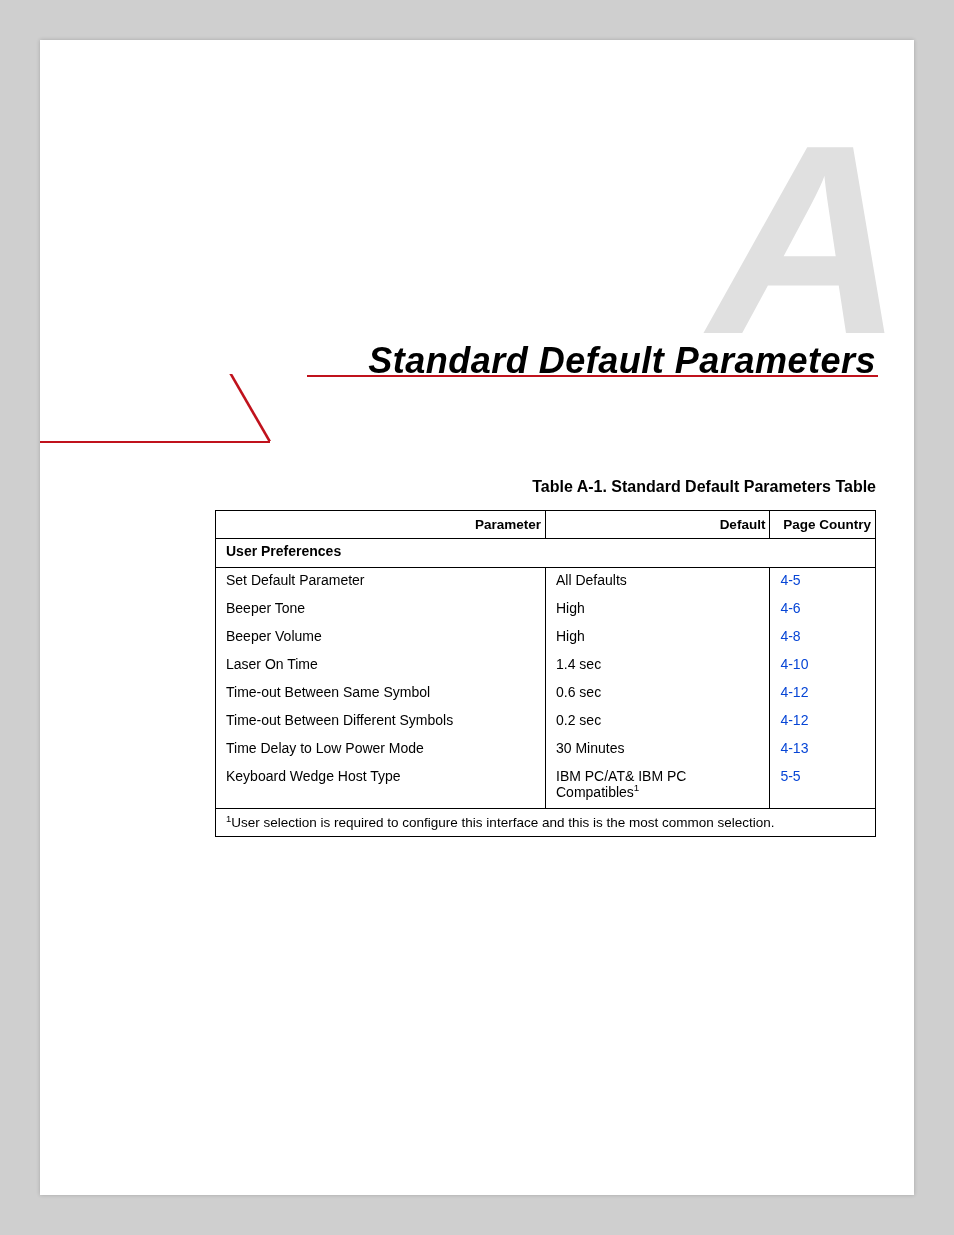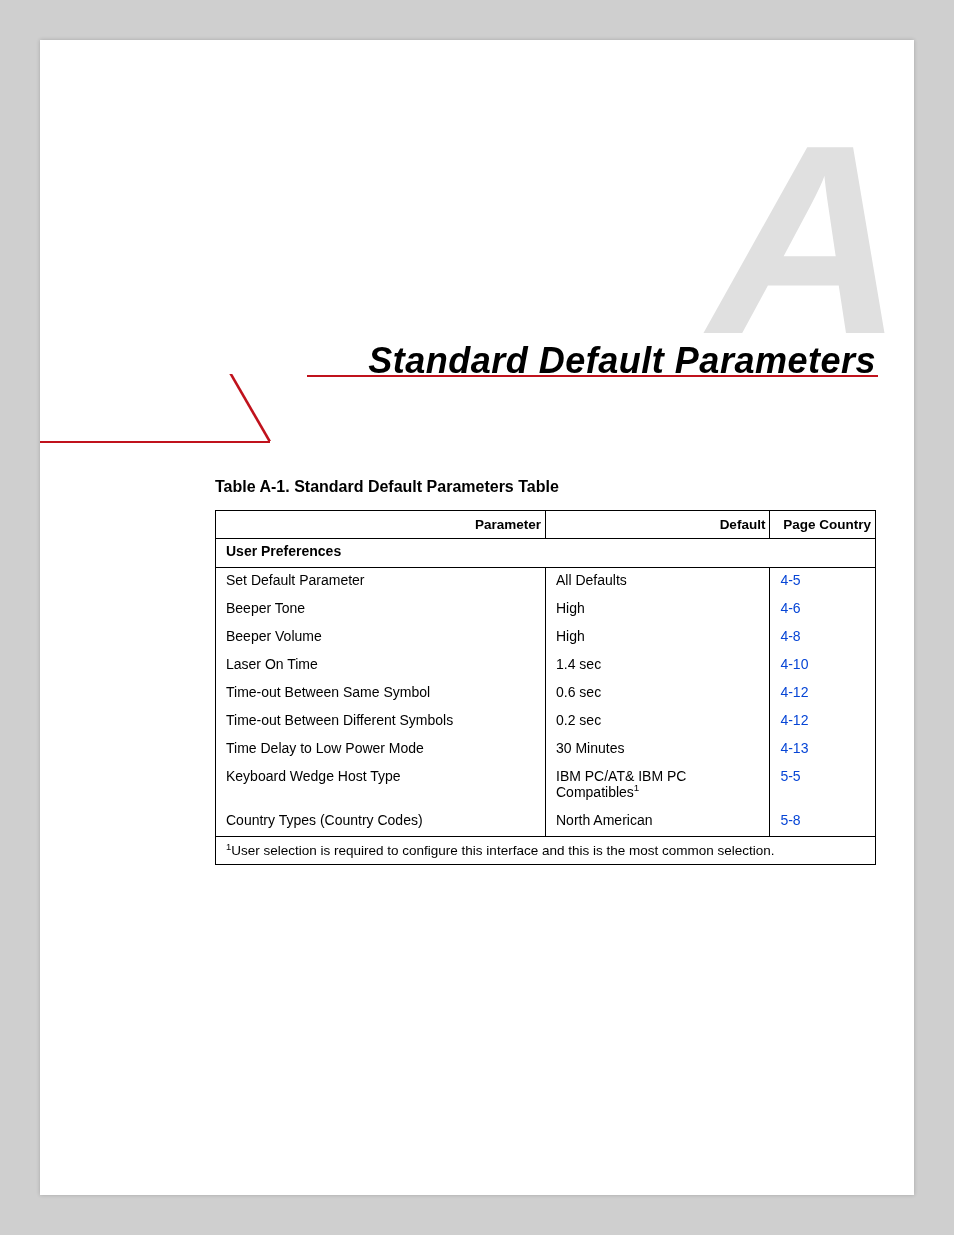--- a/index.html
+++ b/index.html
@@ -88,21 +88,21 @@
   .content {
     position: absolute;
     left: 175px;
     right: 38px;
     top: 438px;
   }
   .table-caption {
     font-family: Arial, sans-serif;
     font-weight: 700;
     font-size: 16px;
-    text-align: left;
+    text-align: right;
     margin-bottom: 14px;
   }
 
   table.params {
     width: 100%;
     border-collapse: collapse;
     border: 1.8px solid #000;
     font-family: "Helvetica Neue", Arial, sans-serif;
   }
   table.params th {
@@ -219,25 +219,20 @@
             <td><a class="page-link">4-13</a></td>
           </tr>
 
           <tr>
             <td>Keyboard Wedge Host Type</td>
             <td>
               <span>IBM PC/AT&amp; IBM PC Compatibles</span><sup>1</sup>
             </td>
             <td><a class="page-link">5-5</a></td>
           </tr>
-          <tr>
-            <td>Country Types (Country Codes)</td>
-            <td>North American</td>
-            <td><a class="page-link">5-8</a></td>
-          </tr>
 
           <tr class="footnote">
             <td colspan="3">
               <sup>1</sup><span>User selection is required to configure this interface and this is the most common selection.</span>
             </td>
           </tr>
 
         </tbody>
       </table>
     </div>

